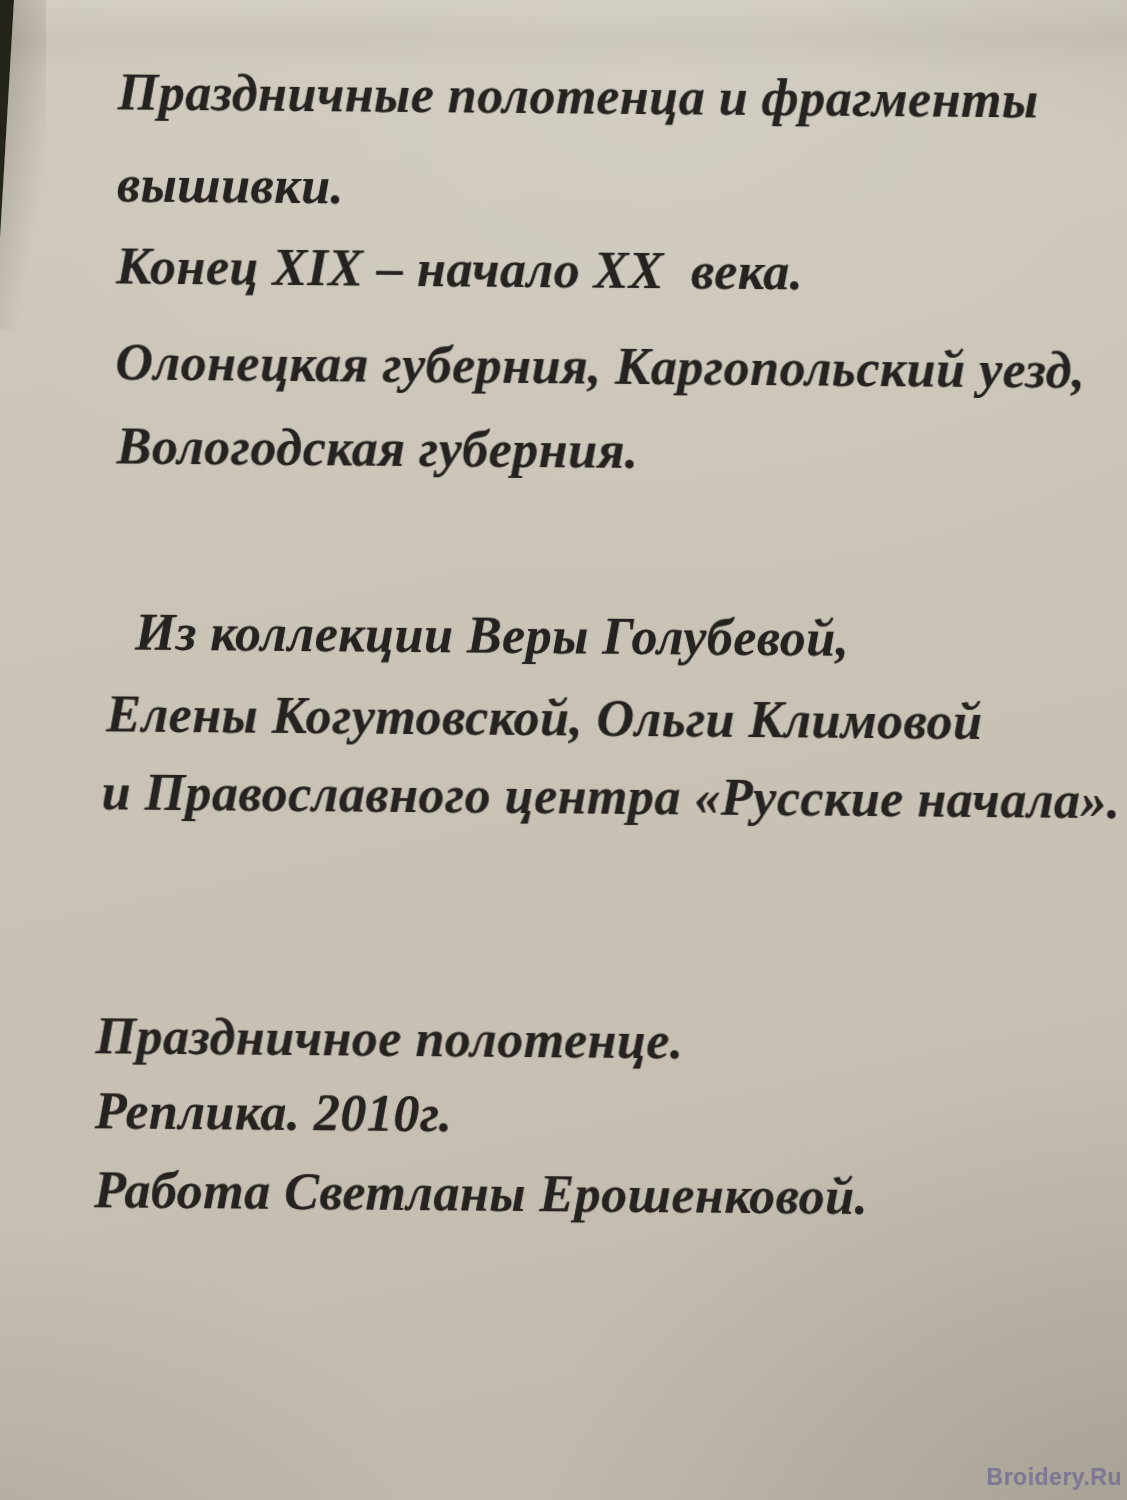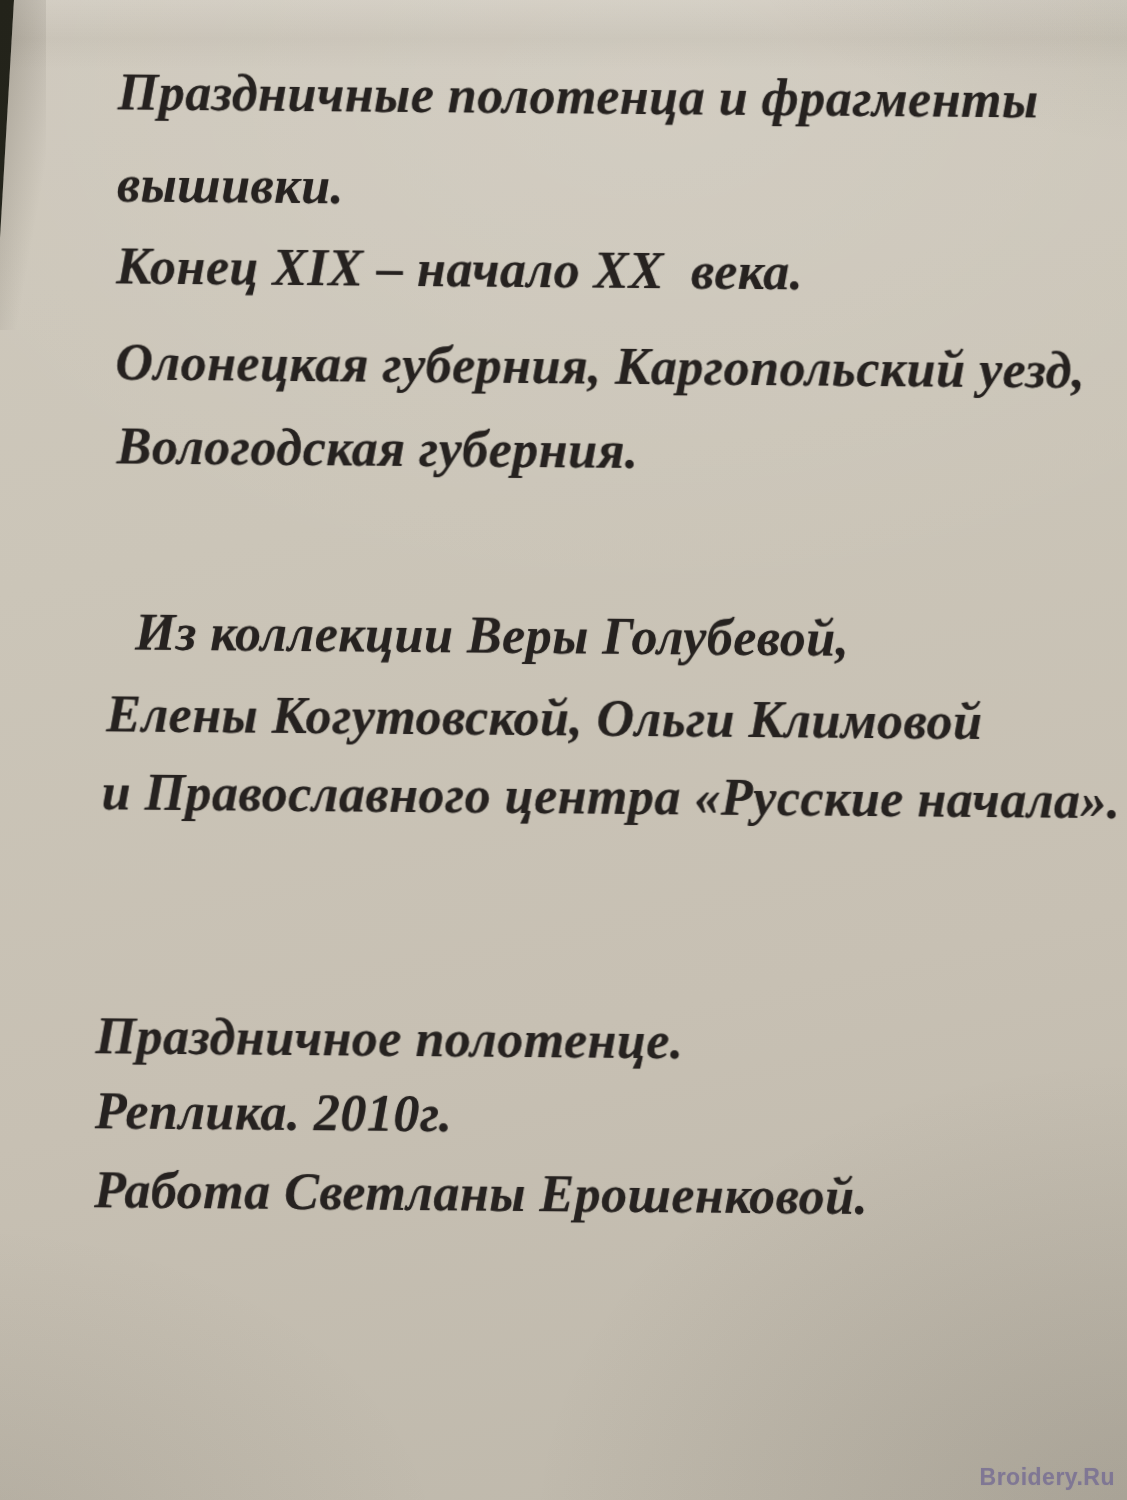--- a/index.html
+++ b/index.html
@@ -65,21 +65,21 @@
   }
   .line {
     position: absolute;
     white-space: pre;
     line-height: 1;
     letter-spacing: 0.5px;
     text-shadow: 0 0 1px rgba(38,34,32,0.55);
   }
   .watermark {
     position: absolute;
-    right: 12px;
+    right: 5px;
     bottom: 9px;
     font-family: "Liberation Sans", "DejaVu Sans", sans-serif;
     font-weight: bold;
     font-style: normal;
     font-size: 23px;
     letter-spacing: 0.5px;
     color: rgba(122, 114, 148, 0.82);
     text-shadow: 0 0 1px rgba(122,114,148,0.4);
   }
 </style>

